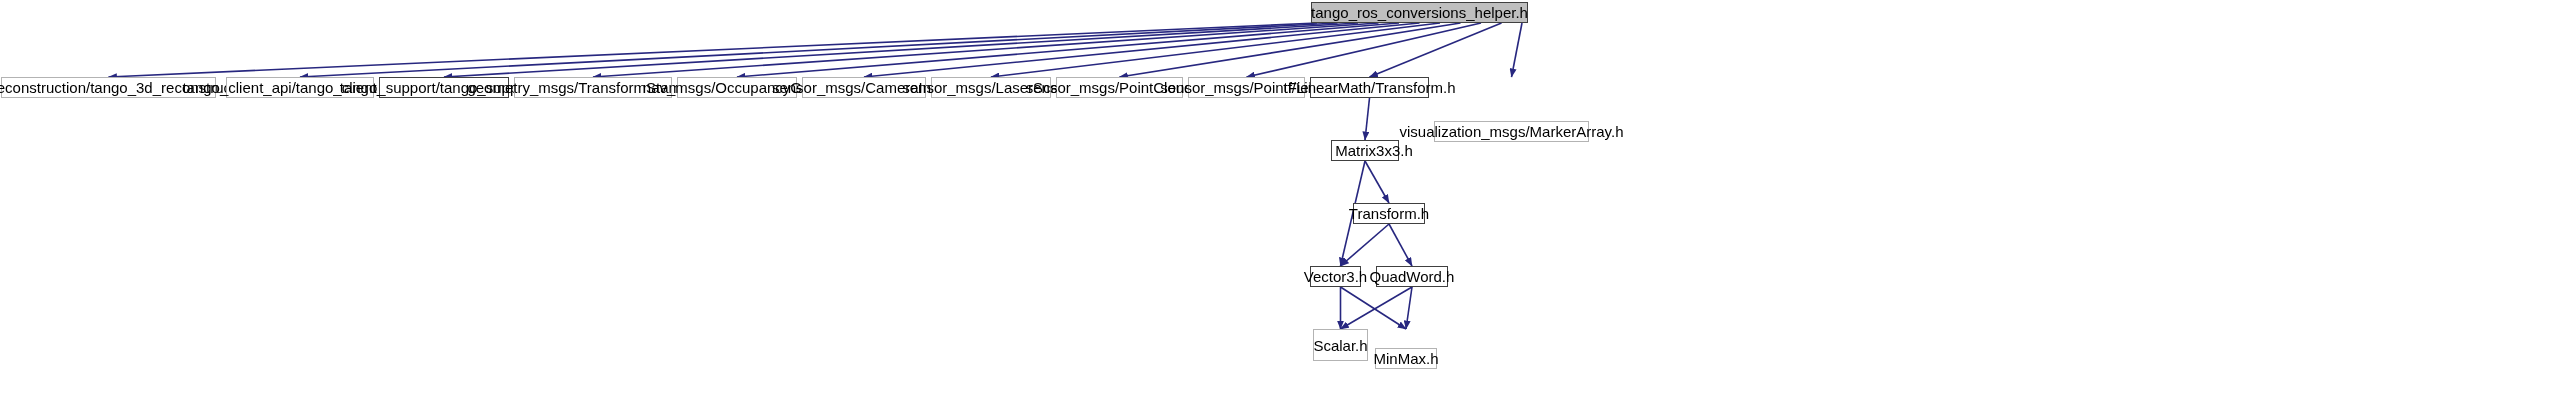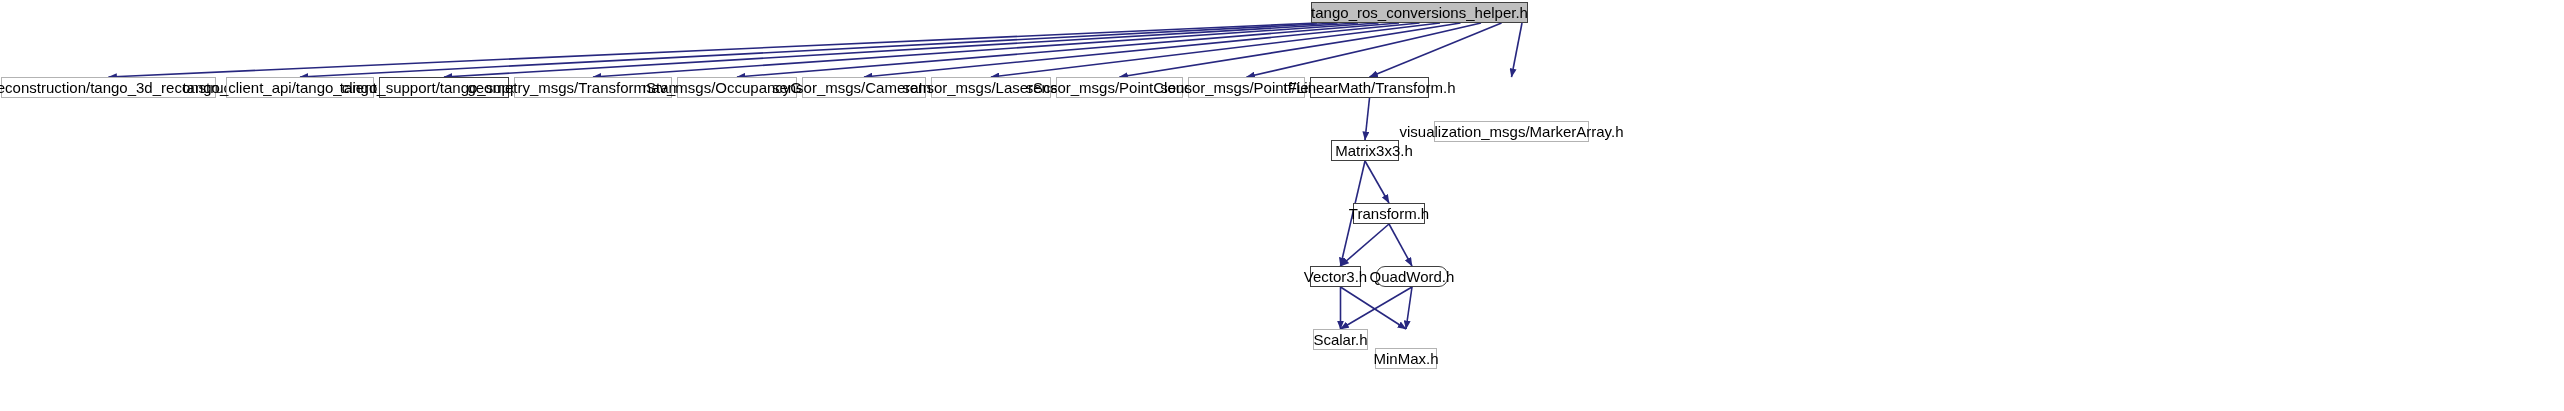--- a/index.html
+++ b/index.html
@@ -124,23 +124,23 @@
       </div>
       <div class="graph-node expandable" style="left: 1331px; top: 140px; width: 68px; height: 21px; padding-left: 18px;">
         <span class="node-label">Matrix3x3.h</span>
       </div>
       <div class="graph-node expandable" style="left: 1353px; top: 203px; width: 72px; height: 21px;">
         <span class="node-label">Transform.h</span>
       </div>
       <div class="graph-node expandable" style="left: 1310px; top: 266px; width: 51px; height: 21px;">
         <span class="node-label">Vector3.h</span>
       </div>
-      <div class="graph-node expandable" style="left: 1376px; top: 266px; width: 72px; height: 21px; border-radius: 9px;">
+      <div class="graph-node expandable" style="left: 1376px; top: 266px; width: 72px; height: 21px;">
         <span class="node-label">QuadWord.h</span>
       </div>
-      <div class="graph-node" style="left: 1313px; top: 329px; width: 55px; height: 21px;">
+      <div class="graph-node" style="left: 1313px; top: 329px; width: 55px; height: 32px;">
         <span class="node-label">Scalar.h</span>
       </div>
       <div class="graph-node" style="left: 1375px; top: 348px; width: 62px; height: 21px;">
         <span class="node-label">MinMax.h</span>
       </div>
     </div>
 </div>
 
 </body></html>

